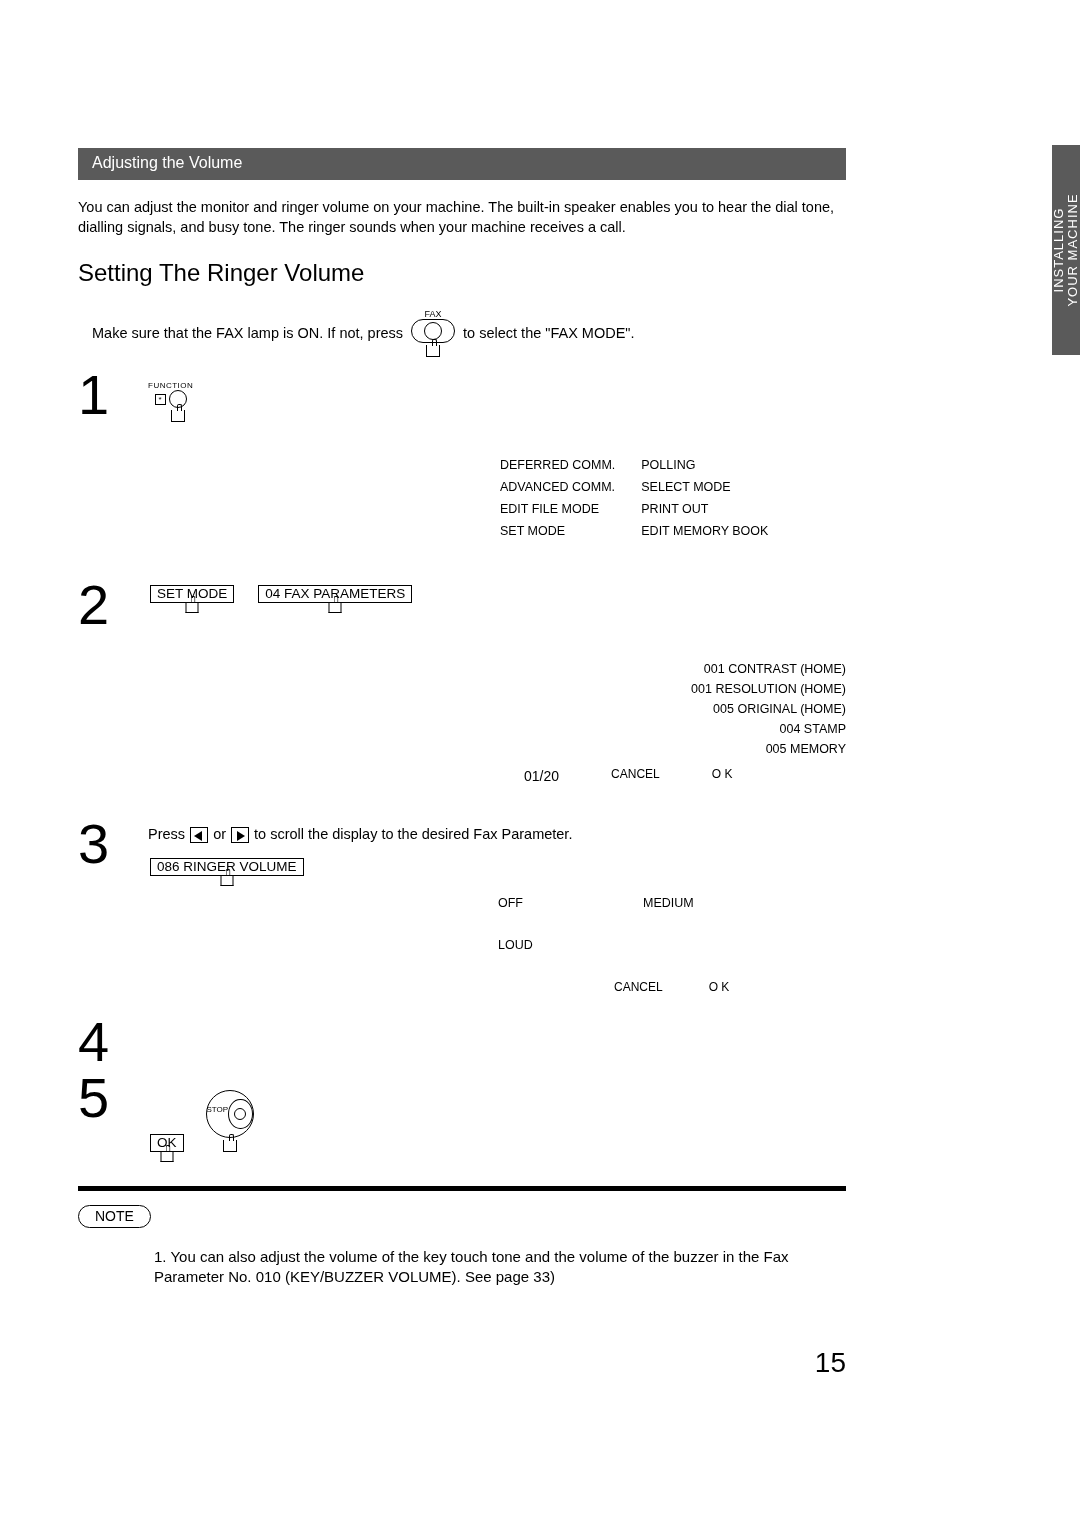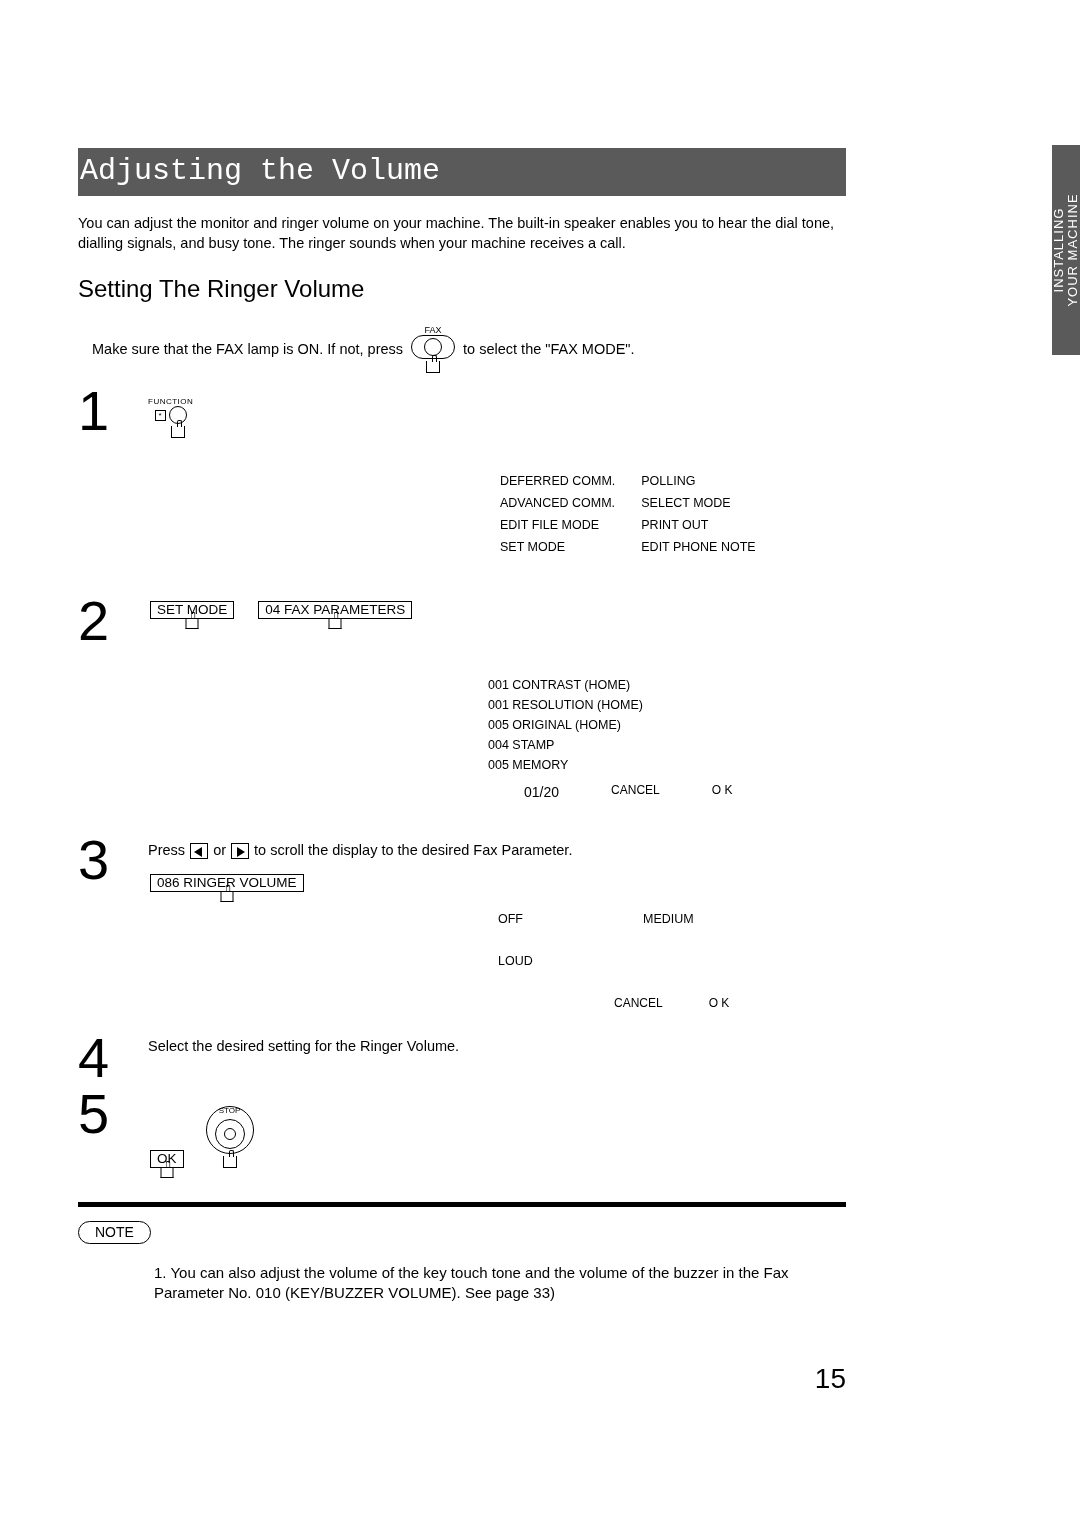--- a/index.html
+++ b/index.html
@@ -33,25 +33,24 @@
   }
   .page {
     position: absolute;
     left: 78px;
     top: 148px;
     width: 768px;
   }
   .title-bar {
     background: #5a5a5a;
     color: #fff;
-    font-size: 30px;
-    padding: 6px 14px 8px 2px;
+    font-size: 16px;
+    padding: 6px 14px 8px 14px;
     font-weight: 400;
     margin-bottom: 18px;
-    font-family: Liberation Mono, monospace;
   }
   .intro {
     font-size: 14.5px;
     line-height: 1.35;
     margin-bottom: 22px;
   }
   .subhead {
     font-size: 24px;
     font-weight: 400;
     margin-bottom: 22px;
@@ -150,20 +149,21 @@
     margin-top: 30px;
     margin-left: 420px;
     font-size: 12.5px;
   }
   .menubox table td { padding: 3px 24px 3px 0; white-space: nowrap; }
   .parambox {
     margin-top: 26px;
     margin-left: 410px;
     font-size: 12.5px;
     line-height: 1.6;
+    text-align: right;
   }
   .parambox .footer {
     display:flex;
     gap: 52px;
     font-size: 12px;
     margin-top: 6px;
     padding-left: 36px;
   }
   .arrow-key {
     display:inline-block;
@@ -193,21 +193,21 @@
     font-size: 12.5px;
   }
   .volbox .row1 { display:flex; gap:120px; margin-bottom: 28px;}
   .volbox .footer { display:flex; gap:46px; font-size:12px; margin-top:28px; margin-left:116px;}
   .stop-btn {
     display:inline-flex; flex-direction:column; align-items:center;
     margin-left: 20px;
   }
   .stop-btn .outer {
     width: 48px; height: 48px; border:1.5px solid #000; border-radius:50%;
-    display:flex; align-items:center; justify-content:center; flex-direction:column;
+    display:flex; align-items:center; justify-content:center; 
   }
   .stop-btn .inner {
     width: 30px; height: 30px; border:1.5px solid #000; border-radius:50%;
     display:flex; align-items:center; justify-content:center;
     position: relative;
   }
   .stop-btn .lbl { font-size: 8px; position:relative; top:-4px;}
   .stop-btn .inner::after {
     content:"";
     width:10px; height:10px; border:1.5px solid #000; border-radius:50%;
@@ -294,21 +294,21 @@
       <tr>
             <td>ADVANCED COMM.</td>
             <td>SELECT MODE</td>
           </tr>
       <tr>
             <td>EDIT FILE MODE</td>
             <td>PRINT OUT</td>
           </tr>
       <tr>
             <td>SET MODE</td>
-            <td>EDIT PHONE NOTE</td>
+            <td>EDIT MEMORY BOOK</td>
           </tr>
     </tbody>
       </table>
   </div>
 
   <div class="step" style="margin-top:34px;">
     <div class="stepnum">2</div>
     <div class="stepbody">
       <div class="step-row">
         <span class="keycap">
@@ -363,23 +363,20 @@
     </div>
     <div><span>LOUD</span></div>
     <div class="footer">
       <span>CANCEL</span>
       <span>O K</span>
     </div>
   </div>
 
   <div class="step" style="margin-top:20px;">
     <div class="stepnum">4</div>
-    <div class="stepbody">
-      <span>Select the desired setting for the Ringer Volume.</span>
-    </div>
   </div>
 
   <div class="step" style="margin-top:0;">
     <div class="stepnum">5</div>
     <div class="stepbody" style="display:flex; align-items:flex-end; padding-top:20px;">
       <span class="keycap" style="align-self:flex-end;">
         <span>OK</span>
         <span class="hand"></span>
       </span>
       <span class="stop-btn">

